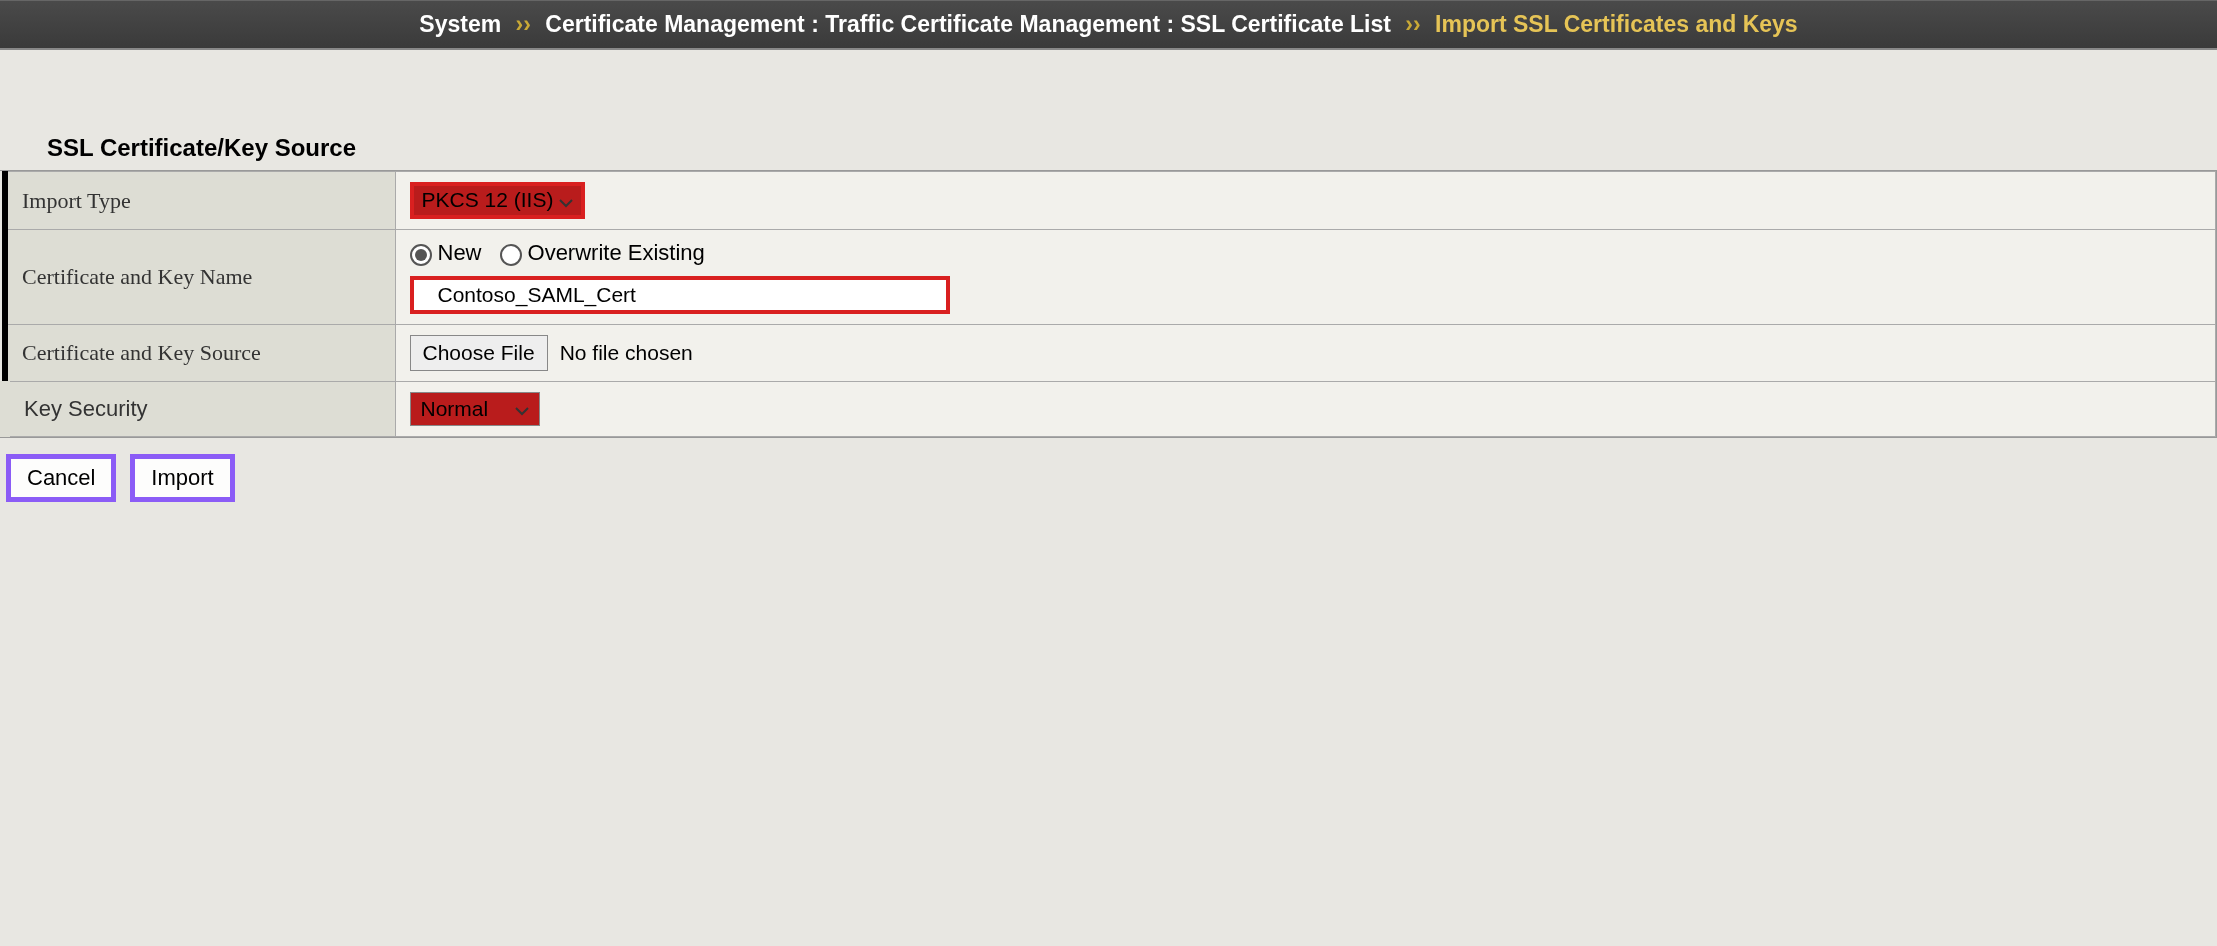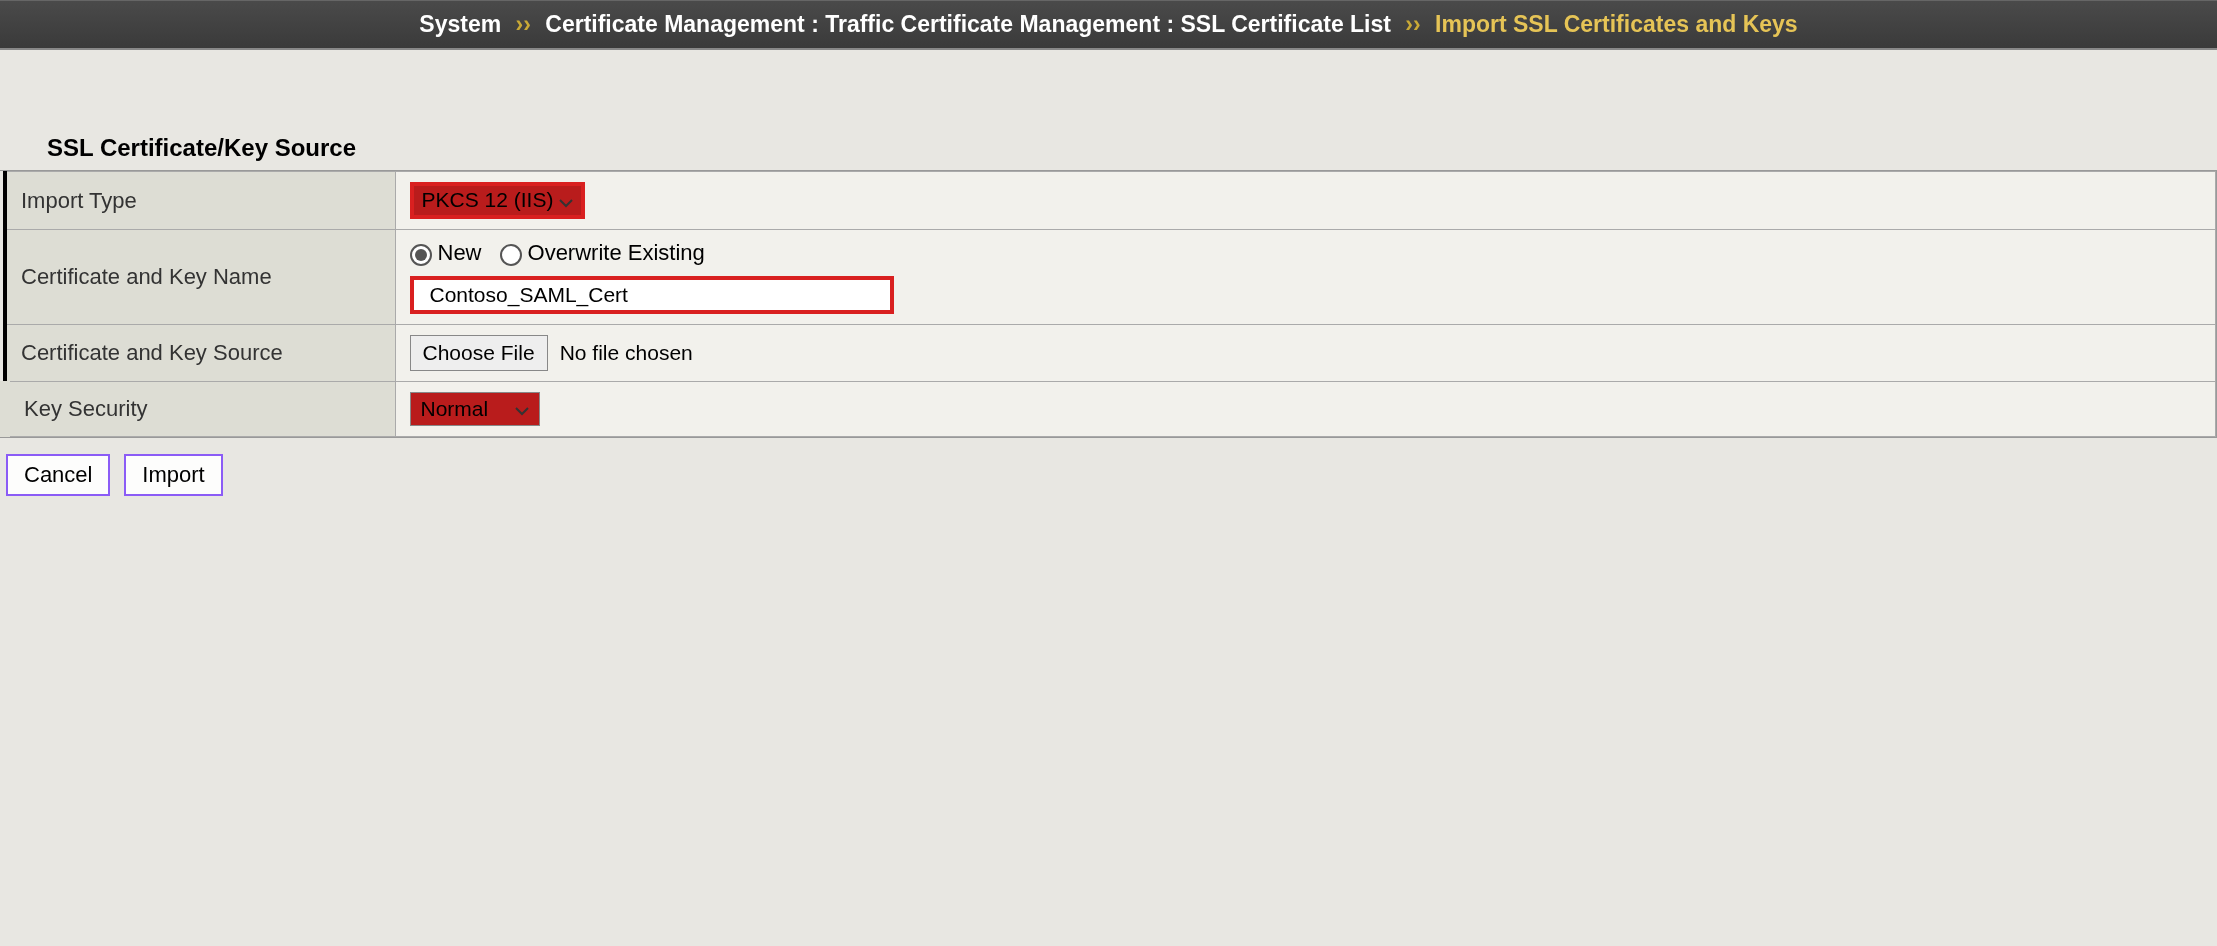--- a/index.html
+++ b/index.html
@@ -60,44 +60,45 @@
     }
     table.form-table td.label-cell {
       background: #ddddd4;
       width: 390px;
       color: #333;
     }
     table.form-table td.value-cell {
       background: #f2f1ec;
     }
     table.form-table tr.accent td:first-child {
-      border-left: 4px solid #000000;
+      border-left: 6px solid #000000;
+      font-family: Liberation Serif, serif;
     }
     table.form-table tr:not(.accent) td:first-child {
       border-left: 10px solid transparent;
       border-left-color: #ddddd4;
     }
     .select-control {
       display: inline-block;
       background: #b91c1c;
       border: 1px solid #888;
       padding: 4px 10px;
       font-size: 21px;
       cursor: pointer;
     }
     .highlight-red {
       border: 4px solid #d92020 !important;
       padding: 2px 8px;
     }
     .text-input {
       background: #fff;
       border: 1px solid #888;
-      padding: 3px 16px;
-      font-size: 21px;
-      width: 484px;
+      padding: 3px 24px;
+      font-size: 21px;
+      width: 540px;
     }
     .text-input.highlight-red {
       border: 4px solid #d92020;
     }
     .password-input.highlight-red {
       border: 4px solid #d92020;
       display: inline-block;
       padding: 4px 10px;
       background: #fff;
       font-size: 21px;
@@ -138,21 +139,21 @@
     }
     .nofile-text {
       margin-left: 6px;
       font-size: 21px;
     }
     .footer-buttons {
       padding: 16px 6px;
     }
     .btn {
       background: #fdfdfc;
-      border: 2px solid #8b5cf6;
+      border: 5px solid #8b5cf6;
       padding: 6px 16px;
       font-size: 22px;
       cursor: pointer;
       margin-right: 8px;
     }
     .chev-svg {
       display:inline-block;
       vertical-align: middle;
     }
   </style>

